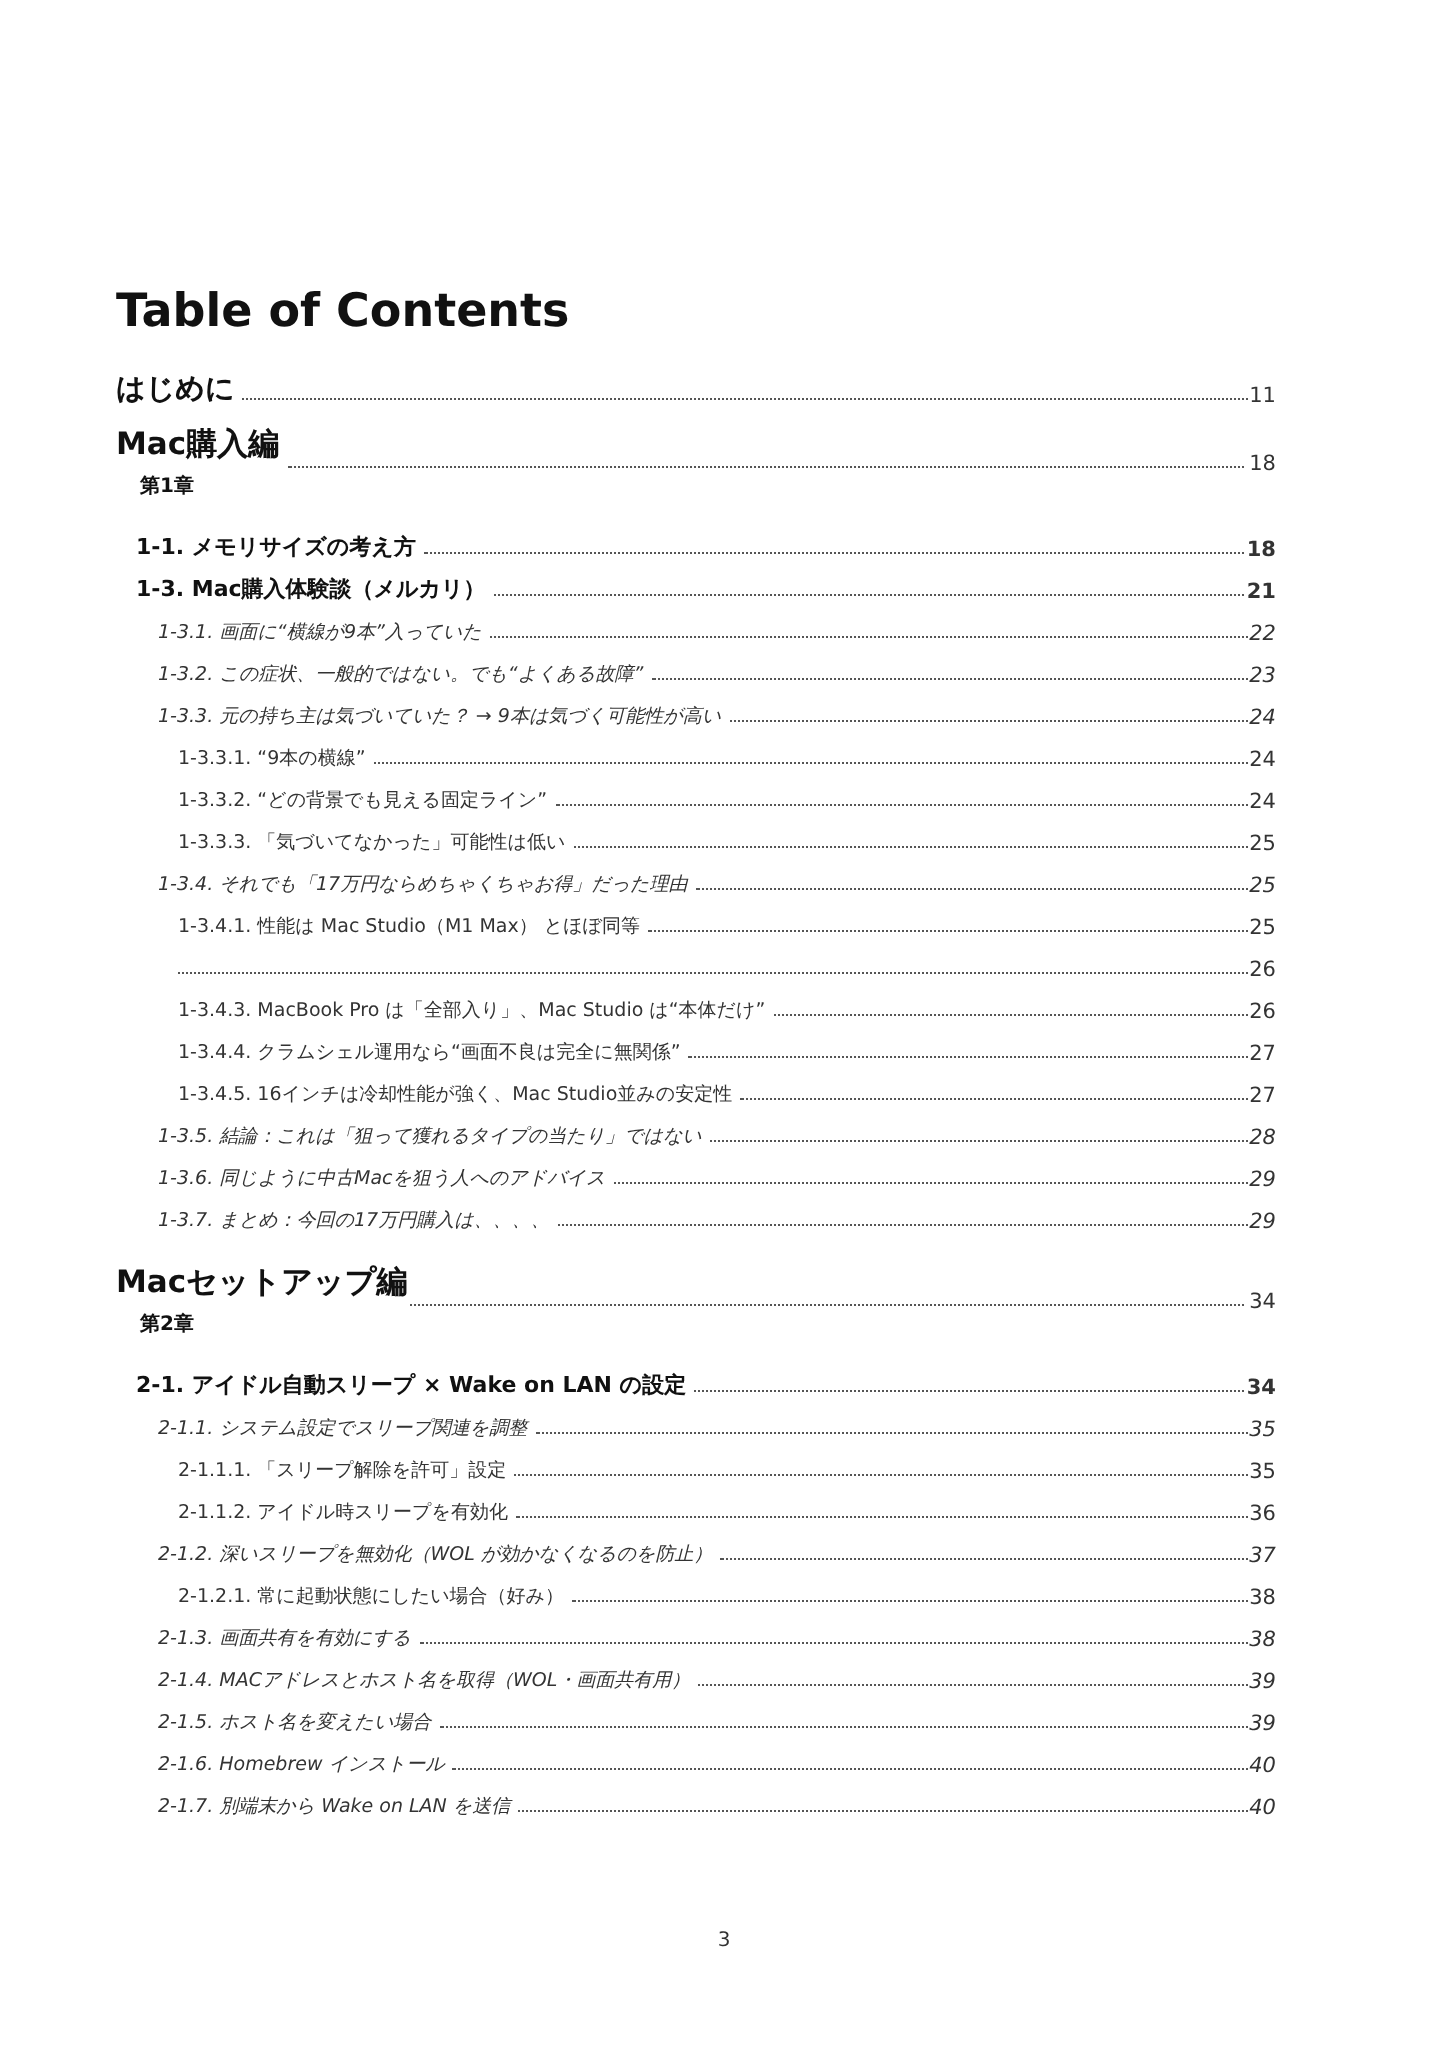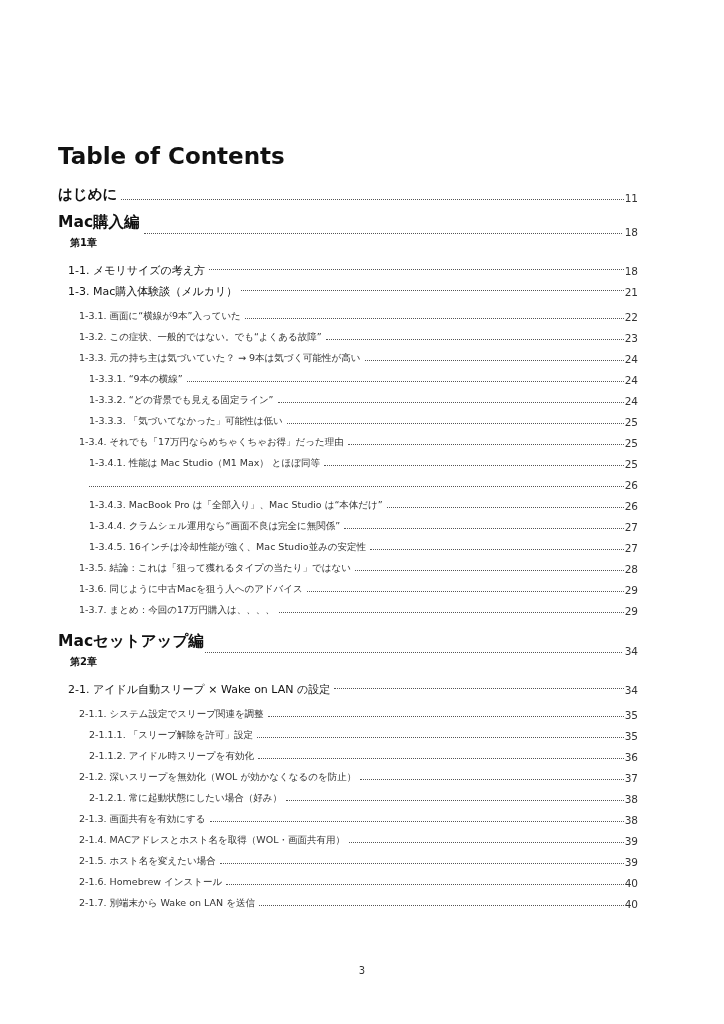--- a/index.html
+++ b/index.html
@@ -13,22 +13,22 @@
   .row .dots { flex:1 1 auto; border-bottom:1px dotted #555; margin-bottom:4px; height:1px; }
   .row .pg { flex:0 0 auto; padding-left:1px; font-size:10.5px; color:#333; }
   .r-intro { height:24px; font-size:14.5px; font-weight:bold; color:#111; margin-bottom:8px; }
   .r-intro .pg { font-size:10.5px; font-weight:normal; }
   .part { position:relative; height:46px; margin-bottom:2px; }
   .part .ptitle { position:absolute; left:0; top:0; font-size:15.5px; font-weight:bold; color:#111; white-space:nowrap; }
   .part .chap { position:absolute; left:12px; top:24px; font-size:10px; font-weight:bold; color:#111; }
   .part .pdots { position:absolute; left:86px; right:16px; top:21px; border-bottom:1px dotted #555; }
   .part .pnum { position:absolute; right:0; top:14px; font-size:10.5px; color:#333; }
   .part.p2 .pdots { left:147px; }
-  .l1 { height:21px; padding-left:10px; font-size:11px; font-weight:normal; color:#111;align-items:center; }
-  .l2 { height:21px; padding-left:21px; font-size:9.5px; color:#333; }
+  .l1 { height:21px; padding-left:10px; font-size:11px; font-weight:bold; color:#111; }
+  .l2 { height:21px; padding-left:21px; font-size:9.5px; color:#333;font-style:italic; }
   .l3 { height:21px; padding-left:31px; font-size:9.5px; color:#333; }
   .spacer { height:14px; }
   .footer { position:absolute; left:0; width:724px; top:965px; text-align:center; font-size:10px; color:#333; }
 </style>
 </head>
 <body>
 
 <div class="page">
   <h1 class="title">Table of Contents</h1>
 

